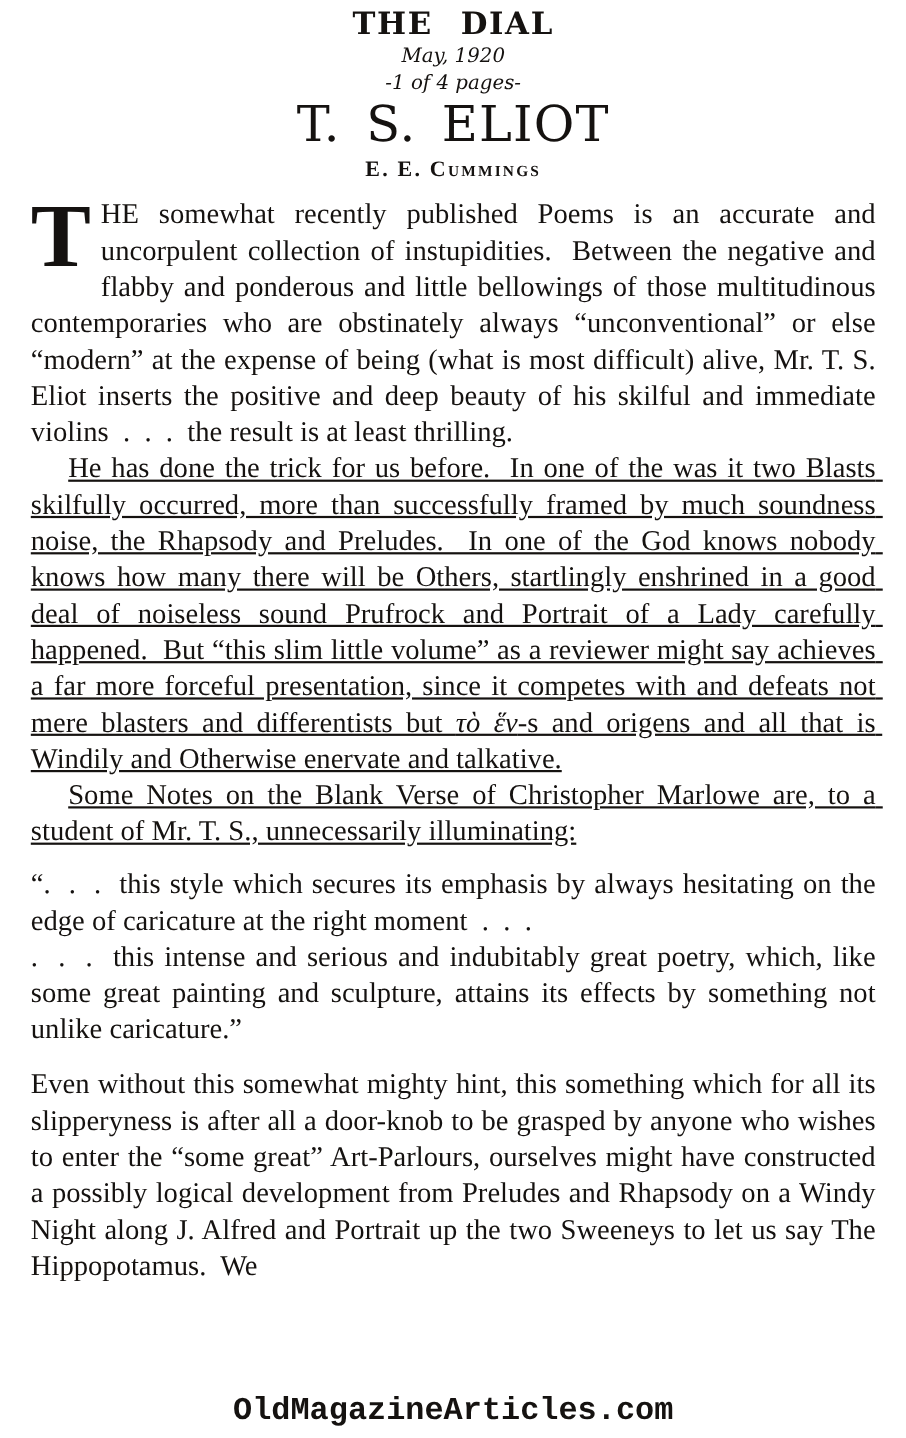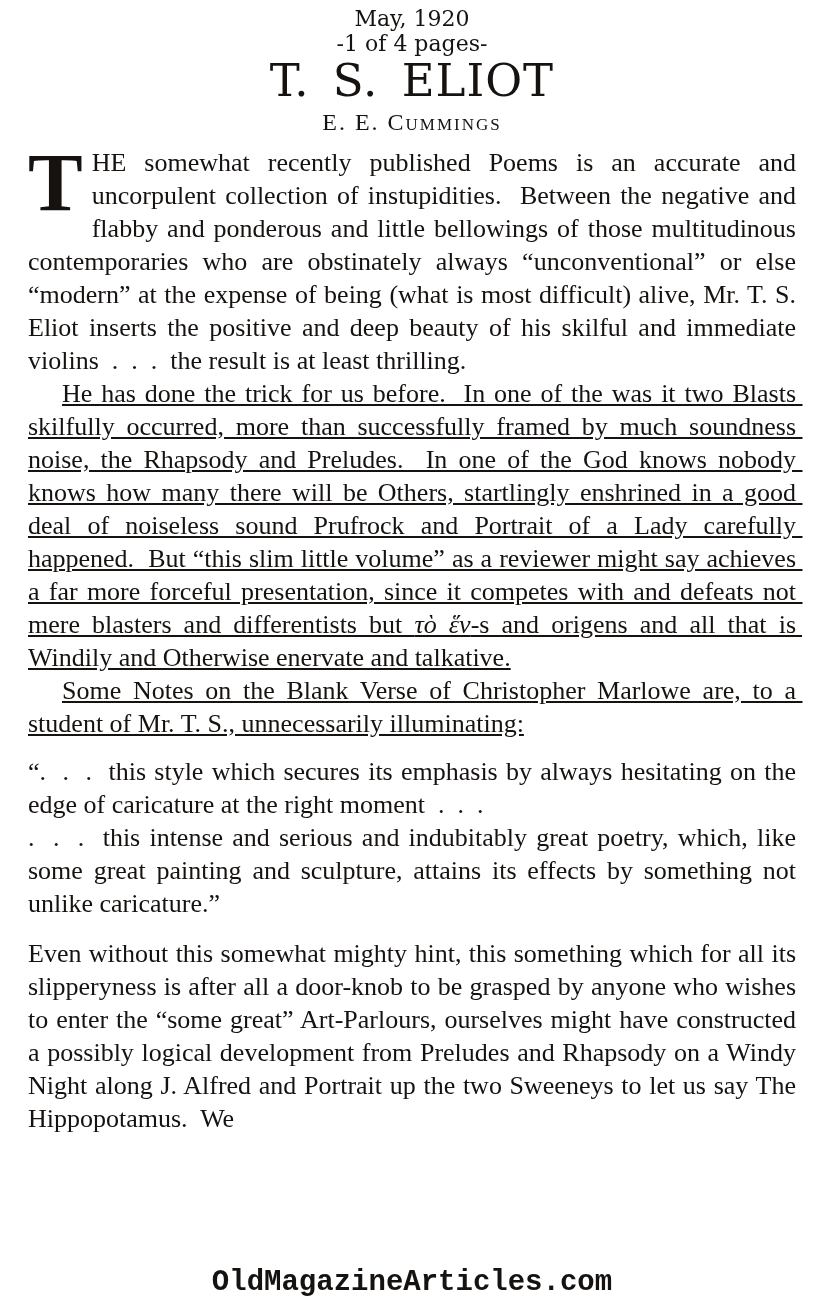--- a/index.html
+++ b/index.html
@@ -25,39 +25,40 @@
   .masthead-title {
     font-family: "DejaVu Serif", serif;
     font-weight: 700;
     font-size: 28px;
     line-height: 32px;
     letter-spacing: 1.5px;
     word-spacing: 14px;
   }
   .masthead-sub {
     font-family: "DejaVu Serif", serif;
-    font-size: 22px;
+    font-size: 18px;
     line-height: 25px;
+    font-style: italic;
   }
   .article-title {
     font-family: "DejaVu Serif", serif;
     font-weight: 400;
     font-size: 45px;
     line-height: 50px;
     letter-spacing: 1px;
     word-spacing: 8px;
   }
   .byline-prefix {
     font-size: 25px;
     line-height: 29px;
   }
   .author-name {
     font-variant: small-caps;
-    font-weight: 400;
-    font-size: 24px;
+    font-weight: 700;
+    font-size: 20px;
     line-height: 33px;
     letter-spacing: 2px;
   }
 
   
   .body-text {
     margin-top: 7px;
     font-size: 26px;
     line-height: 33px;
     text-align: justify;
@@ -89,20 +90,21 @@
     font-size: 29px;
     letter-spacing: 0;
   }
 </style>
 </head>
 <body>
 
 <div class="page">
 
   <div class="masthead">
+    <div class="masthead-title">THE DIAL</div>
     <div class="masthead-sub">May, 1920</div>
     <div class="masthead-sub">-1 of 4 pages-</div>
     <div class="article-title">T. S. ELIOT</div>
     <div class="author-name">E. E. Cummings</div>
   </div>
 
   <div class="body-text">
 
     <p class="para"><span class="dropcap">T</span><span>HE somewhat recently published Poems is an accurate and uncorpulent collection of instupidities.  Between the negative and flabby and ponderous and little bellowings of those multitudinous contemporaries who are obstinately always “unconventional” or else “modern” at the expense of being (what is most difficult) alive, Mr. T. S. Eliot inserts the positive and deep beauty of his skilful and immediate violins  .  .  .  the result is at least thrilling.</span></p>
 

